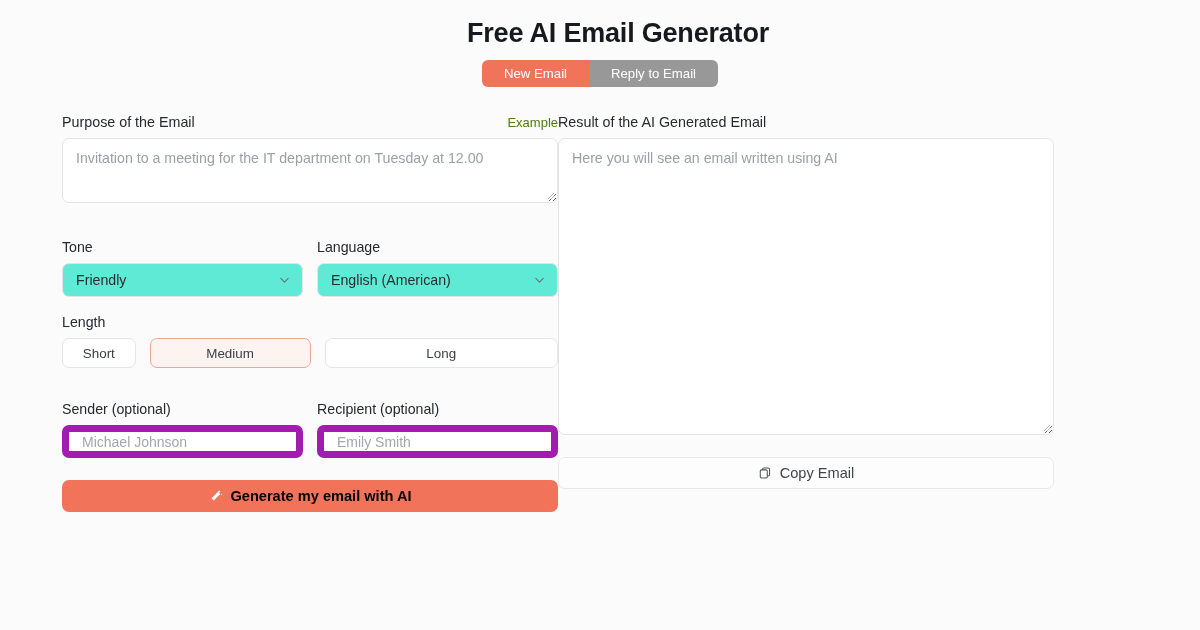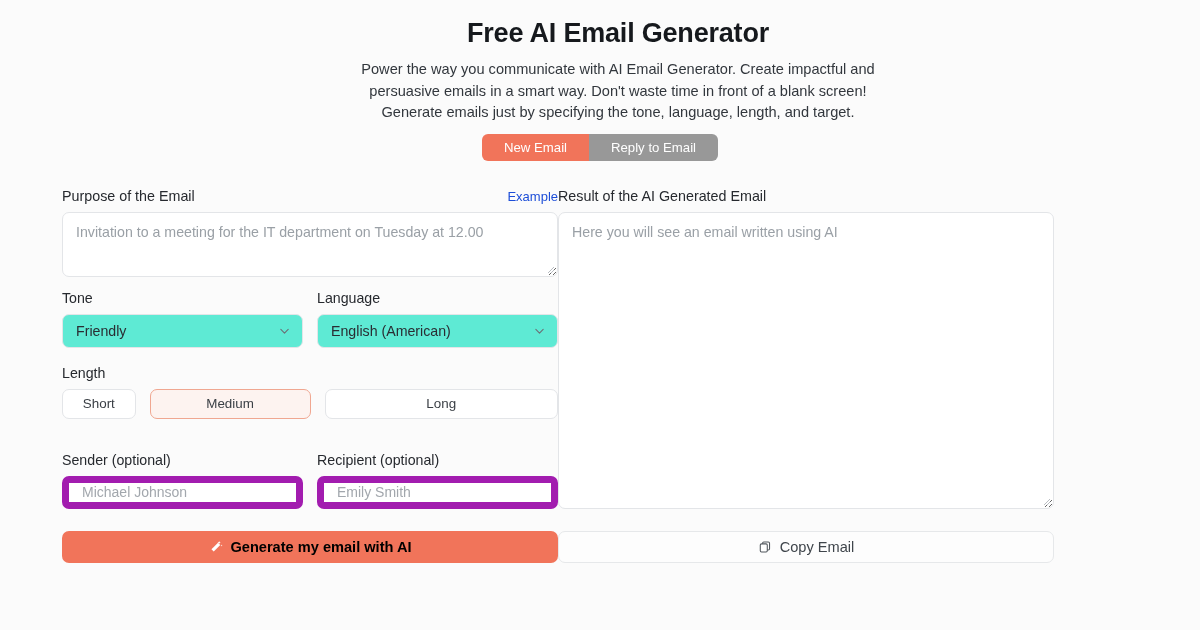--- a/index.html
+++ b/index.html
@@ -84,21 +84,21 @@
     justify-content: space-between;
     align-items: baseline;
     margin-bottom: 8px;
   }
   .field-label {
     font-size: 14.3px;
     color: #26292e;
   }
   .example-link {
     font-size: 13px;
-    color: #1d4ed8;
+    color: #4d7c0f;
     cursor: pointer;
     text-decoration: none;
   }
 
   
   .txtarea {
     width: 100%;
     border: 1px solid #e3e5e8;
     border-radius: 7px;
     background: #ffffff;
@@ -110,21 +110,21 @@
     outline: none;
     display: block;
   }
   .txtarea::placeholder { color: #9aa0a6; }
   .txtarea.purpose { height: 65px; }
   .txtarea.result { height: 297px; }
 
   .row2 {
     display: flex;
     gap: 14px;
-    margin-top: 13px;
+    margin-top: 36px;
   }
   .row2 > .half { width: 241px; }
 
   .sublabel {
     font-size: 14.2px;
     color: #26292e;
     display: block;
     margin-bottom: 8px;
   }
 
@@ -251,21 +251,20 @@
     pointer-events: none;
   }
 </style>
 </head>
 <body>
 
 <div class="page">
 
   <div class="header">
     <h1 class="page-title">Free AI Email Generator</h1>
-    <p class="page-subtitle">Power the way you communicate with AI Email Generator. Create impactful and persuasive emails in a smart way. Don't waste time in front of a blank screen! Generate emails just by specifying the tone, language, length, and target.</p>
   </div>
 
   <div class="tabbar-wrap">
     <div class="tabbar">
       <button class="tab active">New Email</button>
       <button class="tab inactive">Reply to Email</button>
     </div>
   </div>
 
   <div class="columns">

